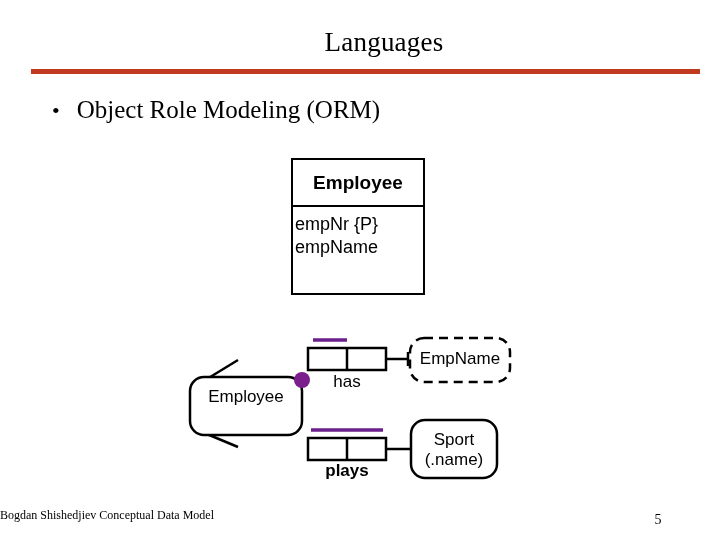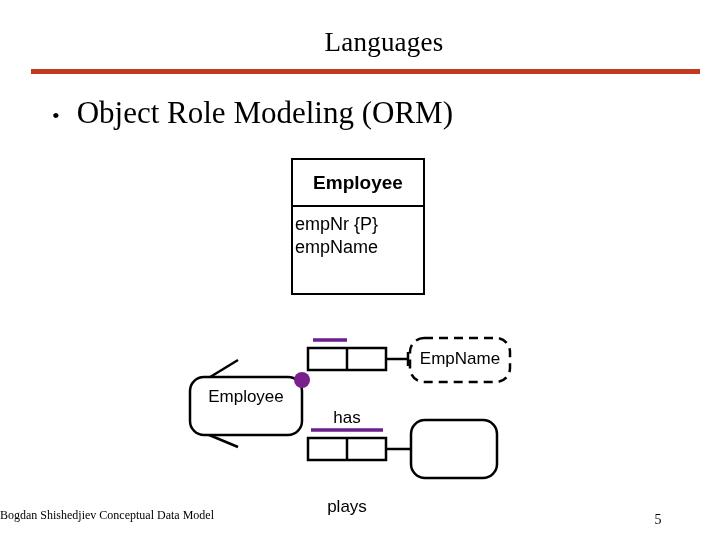--- a/index.html
+++ b/index.html
@@ -58,21 +58,21 @@
   }
   .bullet-dot {
     font-family: "Liberation Serif", serif;
     font-size: 22px;
     line-height: 1;
     color: #000000;
     margin-right: 17px;
   }
   .bullet-text {
     font-family: "Liberation Serif", serif;
-    font-size: 31px;
+    font-size: 25px;
     line-height: 1.1;
     color: #000000;
   }
 
   
   .uml-class {
     position: absolute;
     left: 291px;
     top: 158px;
     width: 134px;
@@ -112,21 +112,21 @@
 
   .orm-label {
     position: absolute;
     font-family: "Liberation Sans", sans-serif;
     color: #000000;
     white-space: nowrap;
     text-align: center;
     line-height: 1.15;
   }
   .orm-entity-label { font-size: 17px; }
-  .orm-role-label { font-size: 17px; margin-top: 36px; }
+  .orm-role-label { font-size: 17px; }
   .orm-value-label { font-size: 17px; }
 
   
   .footer-text {
     position: absolute;
     left: 0;
     top: 508px;
     width: 720px;
     text-align: left;
     font-family: "Liberation Serif", serif;
@@ -199,21 +199,25 @@
     </svg>
 
     <div class="orm-label orm-entity-label" style="left:10px; top:57px; width:112px;">
       <div>Employee</div>
     </div>
 
     <div class="orm-label orm-role-label" style="left:128px; top:42px; width:78px;">has</div>
 
     <div class="orm-label orm-value-label" style="left:230px; top:19px; width:100px;">EmpName</div>
 
-    <div class="orm-label orm-role-label" style="left:128px; top:131px; width:78px;">plays</div>
-
+    <div class="orm-label orm-role-label" style="left:128px; top:131px; width:78px;font-weight:bold;">plays</div>
+
+    <div class="orm-label orm-entity-label" style="left:231px; top:100px; width:86px;">
+      <div>Sport</div>
+      <div>(.name)</div>
+    </div>
   </div>
 
   <div class="footer-text">Bogdan Shishedjiev Conceptual Data Model</div>
 
   <div class="page-number">5</div>
 
 </div>
 
 </body></html>

